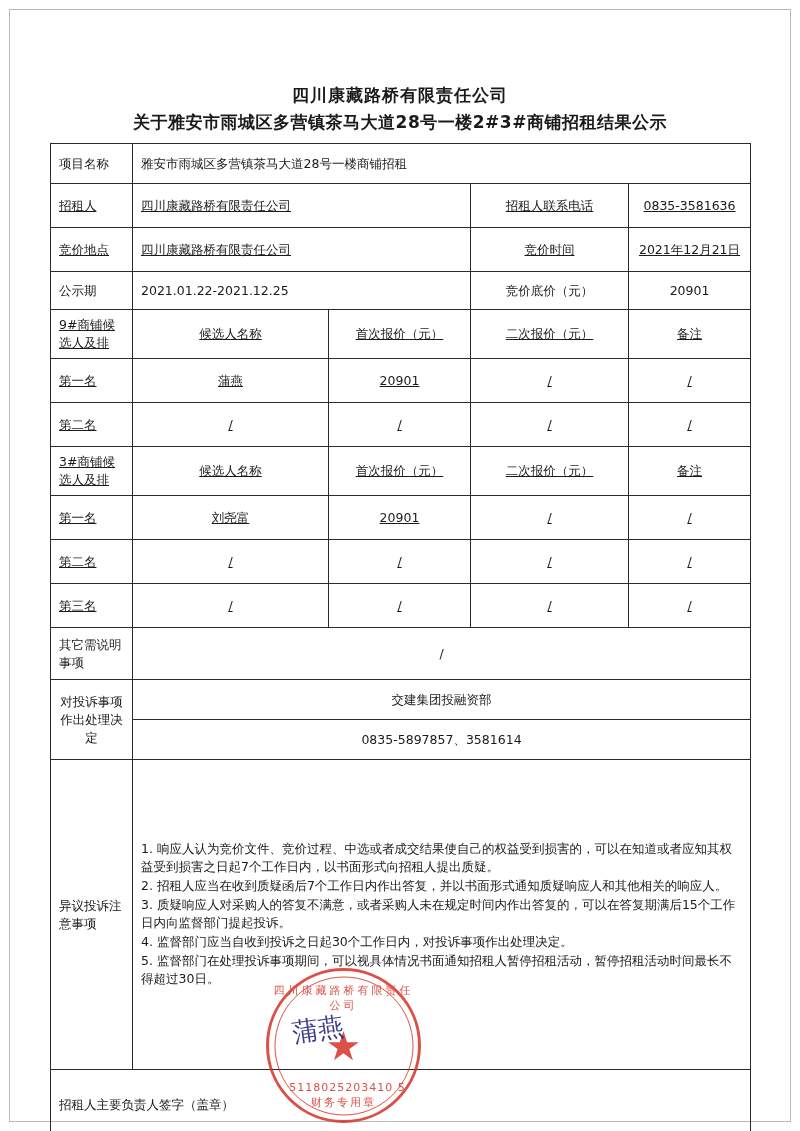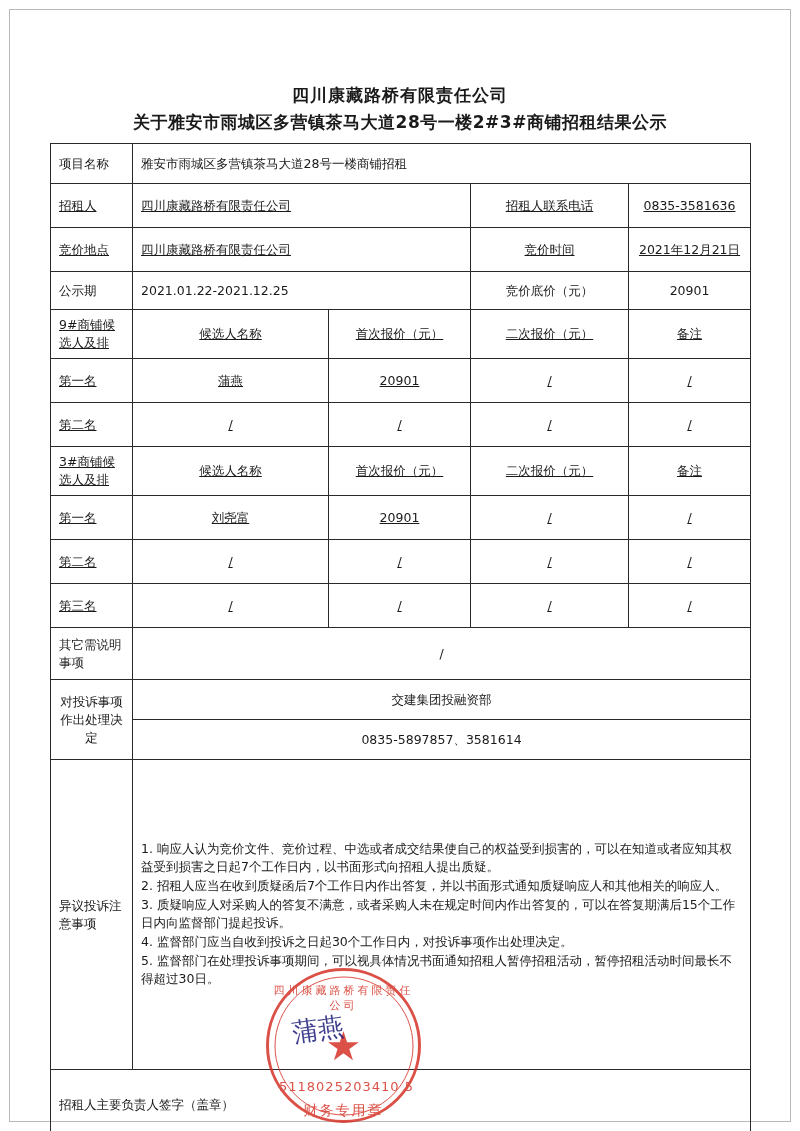--- a/index.html
+++ b/index.html
@@ -105,27 +105,28 @@
   }
   .seal-text-top, .seal-text-bottom {
     position: absolute;
     left: 0; width: 100%;
     text-align: center;
     color: #d42b1f;
     font-size: 11px;
     letter-spacing: 3px;
   }
   .seal-text-top { top: 12px; }
-  .seal-text-bottom { bottom: 0; font-size: 14px; letter-spacing: 2px; }
+  .seal-text-bottom { bottom: 10px; font-size: 11px; letter-spacing: 2px; }
   .seal-num {
     position: absolute;
-    left: 10px; width: 100%;
+    left: 4px; width: 100%;
     bottom: 26px;
+    text-align: center;
     color: #d42b1f;
-    font-size: 13px;
+    font-size: 11px;
     letter-spacing: 1px;
   }
   .signature {
     position: absolute;
     left: 292px; top: 1012px;
     color: #1c1c7a;
     font-size: 26px;
     font-family: "DejaVu Serif", "Liberation Serif", serif;
     transform: rotate(-8deg);
     opacity: 0.85;

